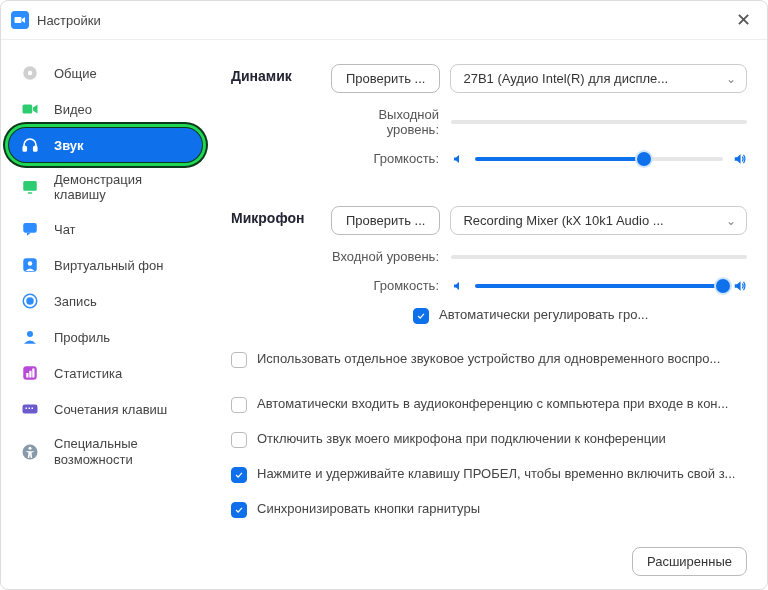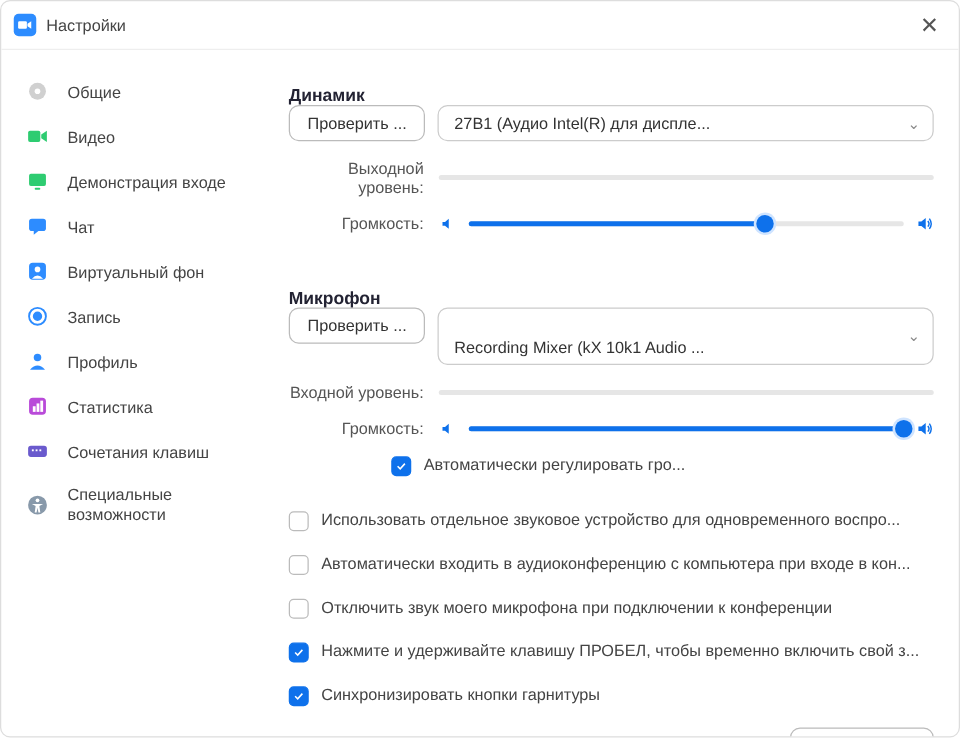--- a/index.html
+++ b/index.html
@@ -10,21 +10,21 @@
 .app-icon svg { width: 12px; height: 10px; fill: #fff; }
 .window-title { font-size: 13px; color: #444; }
 .close-x { font-size: 18px; color: #555; cursor: pointer; padding: 2px 6px; line-height: 1; }
 .main { display: flex; height: calc(100% - 36px); }
 .sidebar { width: 210px; padding: 16px 8px; border-right: 1px solid transparent; }
 .nav-item { display: flex; align-items: center; gap: 15px; padding: 8px 12px; border-radius: 10px; cursor: pointer; margin-bottom: 2px; color: #444; }
 .nav-item.selected { background: #0E71EB; color: #fff; font-weight: 600; outline: 3px solid #1fd655; outline-offset: 1px; box-shadow: 0 0 0 6px #0a3a1a; border-radius: 28px; }
 .nav-icon { width: 18px; height: 18px; display: flex; align-items: center; justify-content: center; flex-shrink: 0; }
 .nav-icon svg { width: 18px; height: 18px; }
 .content { flex: 1; padding: 24px 20px 16px 20px; position: relative; display: flex; flex-direction: column; overflow: hidden; }
-.section { display: flex; margin-bottom: 8px; flex-direction: column; }
+.section { display: flex; margin-bottom: 8px; }
 .section-label { width: 100px; font-weight: 600; color: #232333; font-size: 14px; padding-top: 4px; }
 .section-body { flex: 1; }
 .row { display: flex; align-items: center; margin-bottom: 14px; }
 .row-label-right { width: 120px; text-align: right; padding-right: 12px; color: #555; font-size: 13px; }
 .btn { border: 1px solid #bbb; background: #fff; border-radius: 8px; padding: 6px 14px; font-size: 13px; cursor: pointer; color: #333; white-space: nowrap; }
 .select { border: 1px solid #ccc; background: #fff; border-radius: 8px; padding: 6px 28px 6px 12px; font-size: 13px; color: #333; position: relative; flex: 1; white-space: nowrap; overflow: hidden; text-overflow: ellipsis; cursor: pointer; display: flex; align-items: center; justify-content: space-between; }
 .select-chevron { position: absolute; right: 10px; top: 50%; transform: translateY(-50%); color: #888; font-size: 12px; }
 .controls-line { display: flex; gap: 10px; align-items: flex-start; }
 .meter { flex: 1; height: 4px; background: #e6e6e6; border-radius: 2px; }
 .slider { flex: 1; position: relative; height: 4px; background: #e6e6e6; border-radius: 2px; cursor: pointer; }
@@ -70,28 +70,38 @@
     </div>
     <div class="nav-item">
       <span class="nav-icon">
           <svg viewBox="0 0 24 24" fill="#2ecc71">
             <rect x="2" y="6" width="13" height="12" rx="2"></rect>
             <path d="M16 10 L22 6 L22 18 L16 14 Z"></path>
           </svg>
         </span>
       <span>Видео</span>
     </div>
+    <div class="nav-item selected">
+      <span class="nav-icon">
+          <svg viewBox="0 0 24 24" fill="none" stroke="#fff" stroke-width="2.2">
+            <path d="M4 15 V12 a8 8 0 0 1 16 0 V15"></path>
+            <rect x="3" y="14" width="4" height="6" rx="1" fill="#fff"></rect>
+            <rect x="17" y="14" width="4" height="6" rx="1" fill="#fff"></rect>
+          </svg>
+        </span>
+      <span>Звук</span>
+    </div>
     <div class="nav-item">
       <span class="nav-icon">
           <svg viewBox="0 0 24 24" fill="#2ecc71">
             <rect x="3" y="4" width="18" height="13" rx="2"></rect>
             <rect x="9" y="19" width="6" height="2" rx="1"></rect>
           </svg>
         </span>
-      <span>Демонстрация входе</span>
+      <span>Демонстрация клавишу</span>
     </div>
     <div class="nav-item">
       <span class="nav-icon">
           <svg viewBox="0 0 24 24" fill="#2D8CFF">
             <rect x="3" y="4" width="18" height="13" rx="3"></rect>
             <path d="M8 17 L8 21 L13 17 Z"></path>
           </svg>
         </span>
       <span>Чат</span>
     </div>
@@ -196,21 +206,21 @@
         </div>
       </div>
     </div>
 
     <div class="section" style="margin-top:18px;">
       <div class="section-label">Микрофон</div>
       <div class="section-body">
         <div class="row controls-line">
           <button class="btn">Проверить ...</button>
           <div class="select">
-            <span style="overflow:hidden;text-overflow:ellipsis;margin-top:17px;">Recording Mixer (kX 10k1 Audio ...</span>
+            <span style="overflow:hidden;text-overflow:ellipsis;">Recording Mixer (kX 10k1 Audio ...</span>
             <span class="select-chevron">⌄</span>
           </div>
         </div>
         <div class="row">
           <div class="row-label-right">Входной уровень:</div>
           <div class="meter"></div>
         </div>
         <div class="row">
           <div class="row-label-right">Громкость:</div>
           <div class="vol-line" style="flex:1;">

